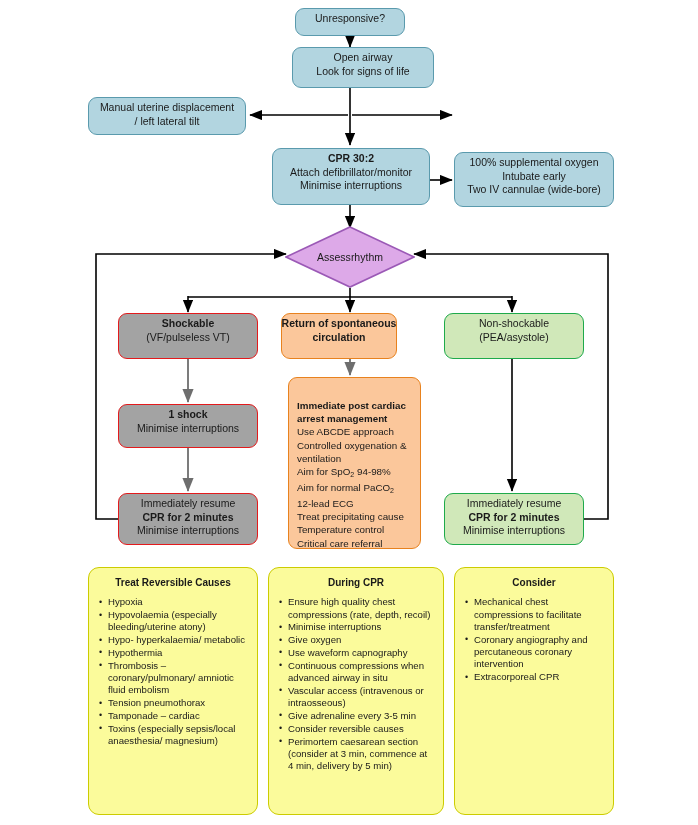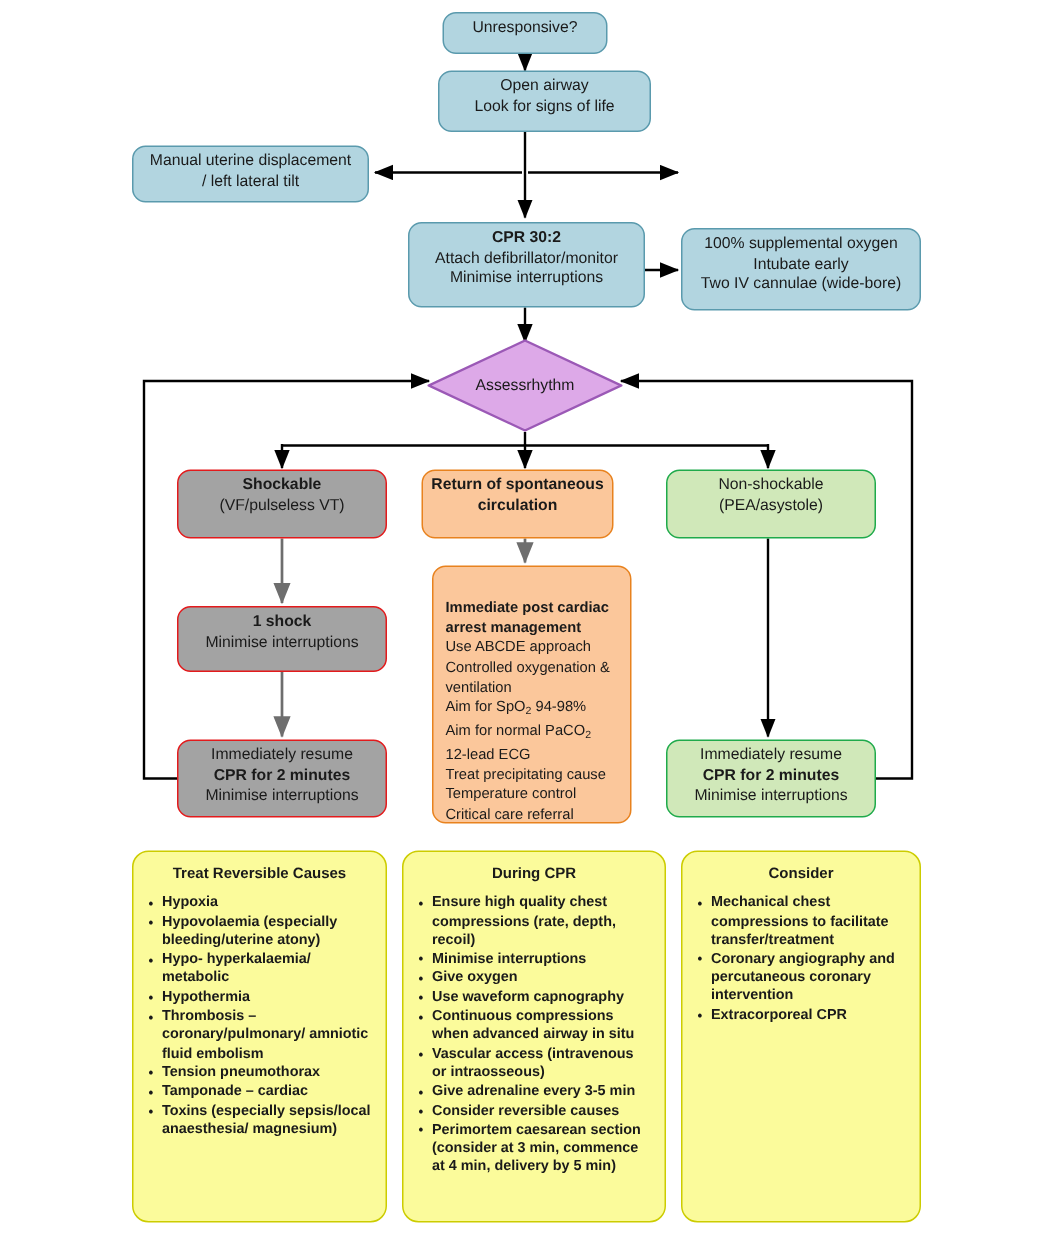--- a/index.html
+++ b/index.html
@@ -61,21 +61,21 @@
     padding: 9px 9px 8px 9px;
     font-size:9.6px;
     line-height:12.3px;
   }
   .panel .ptitle {
     text-align:center; font-weight:bold; font-size:10px;
     margin-bottom:7px;
   }
   .panel ul { list-style:none; margin:0; padding:0; }
   .panel li {
-    position:relative; padding-left:10px; margin-bottom:0.5px;font-weight:bold;
+    position:relative; padding-left:10px; margin-bottom:0.5px;
   }
   .panel li::before {
     content:"\2022"; position:absolute; left:1px; top:-0.5px; font-size:9px;
   }
 
   
   .textblock {
     position:absolute;
     border-radius: 9px;
     border:1.4px solid #e8821e;
@@ -168,21 +168,21 @@
       <span>Assess</span>
       <span>rhythm</span>
     </div>
   </div>
 
   <div class="node red" style="left:118px; top:313px; width:140px; height:46px;">
     <span class="ln bold">Shockable</span>
     <span class="ln">(VF/pulseless VT)</span>
   </div>
 
-  <div class="node orange" style="left:281px; top:313px; width:128px; height:46px;">
+  <div class="node orange" style="left:281px; top:313px; width:116px; height:46px;">
     <span class="ln bold">Return of spontaneous</span>
     <span class="ln bold">circulation</span>
   </div>
 
   <div class="node green" style="left:444px; top:313px; width:140px; height:46px;">
     <span class="ln">Non-shockable</span>
     <span class="ln">(PEA/asystole)</span>
   </div>
 
   <div class="node red" style="left:118px; top:404px; width:140px; height:44px;">

